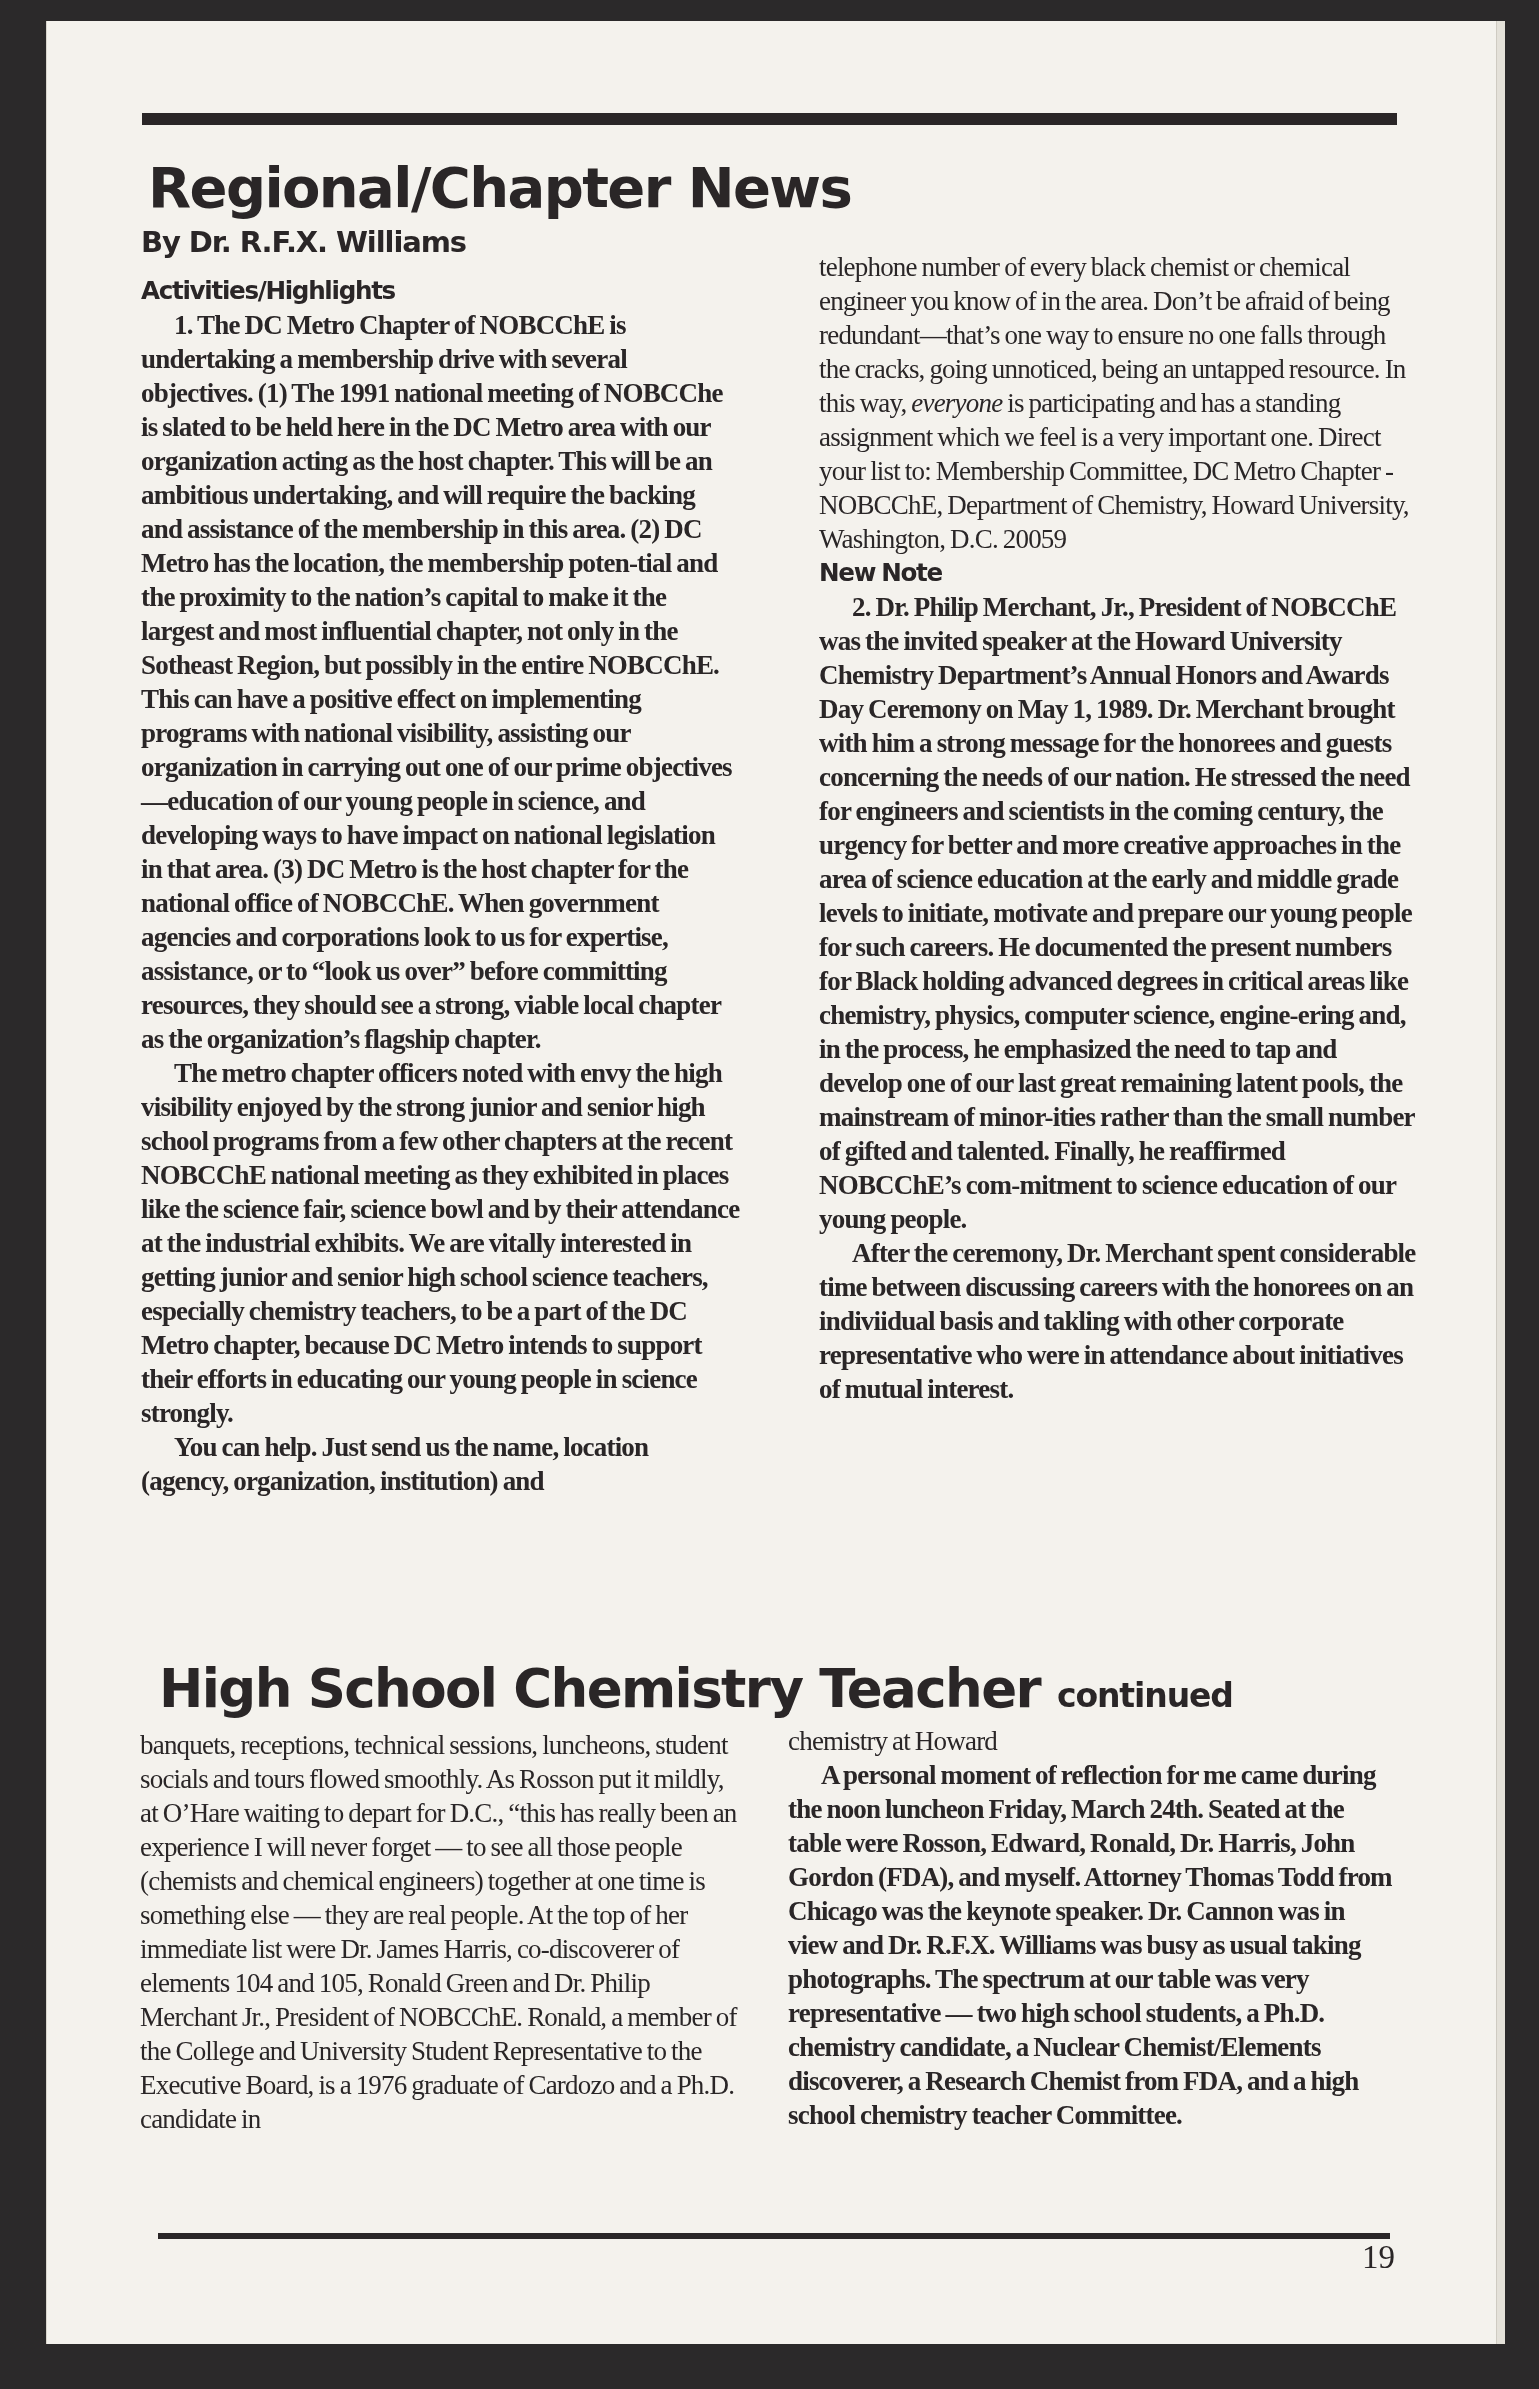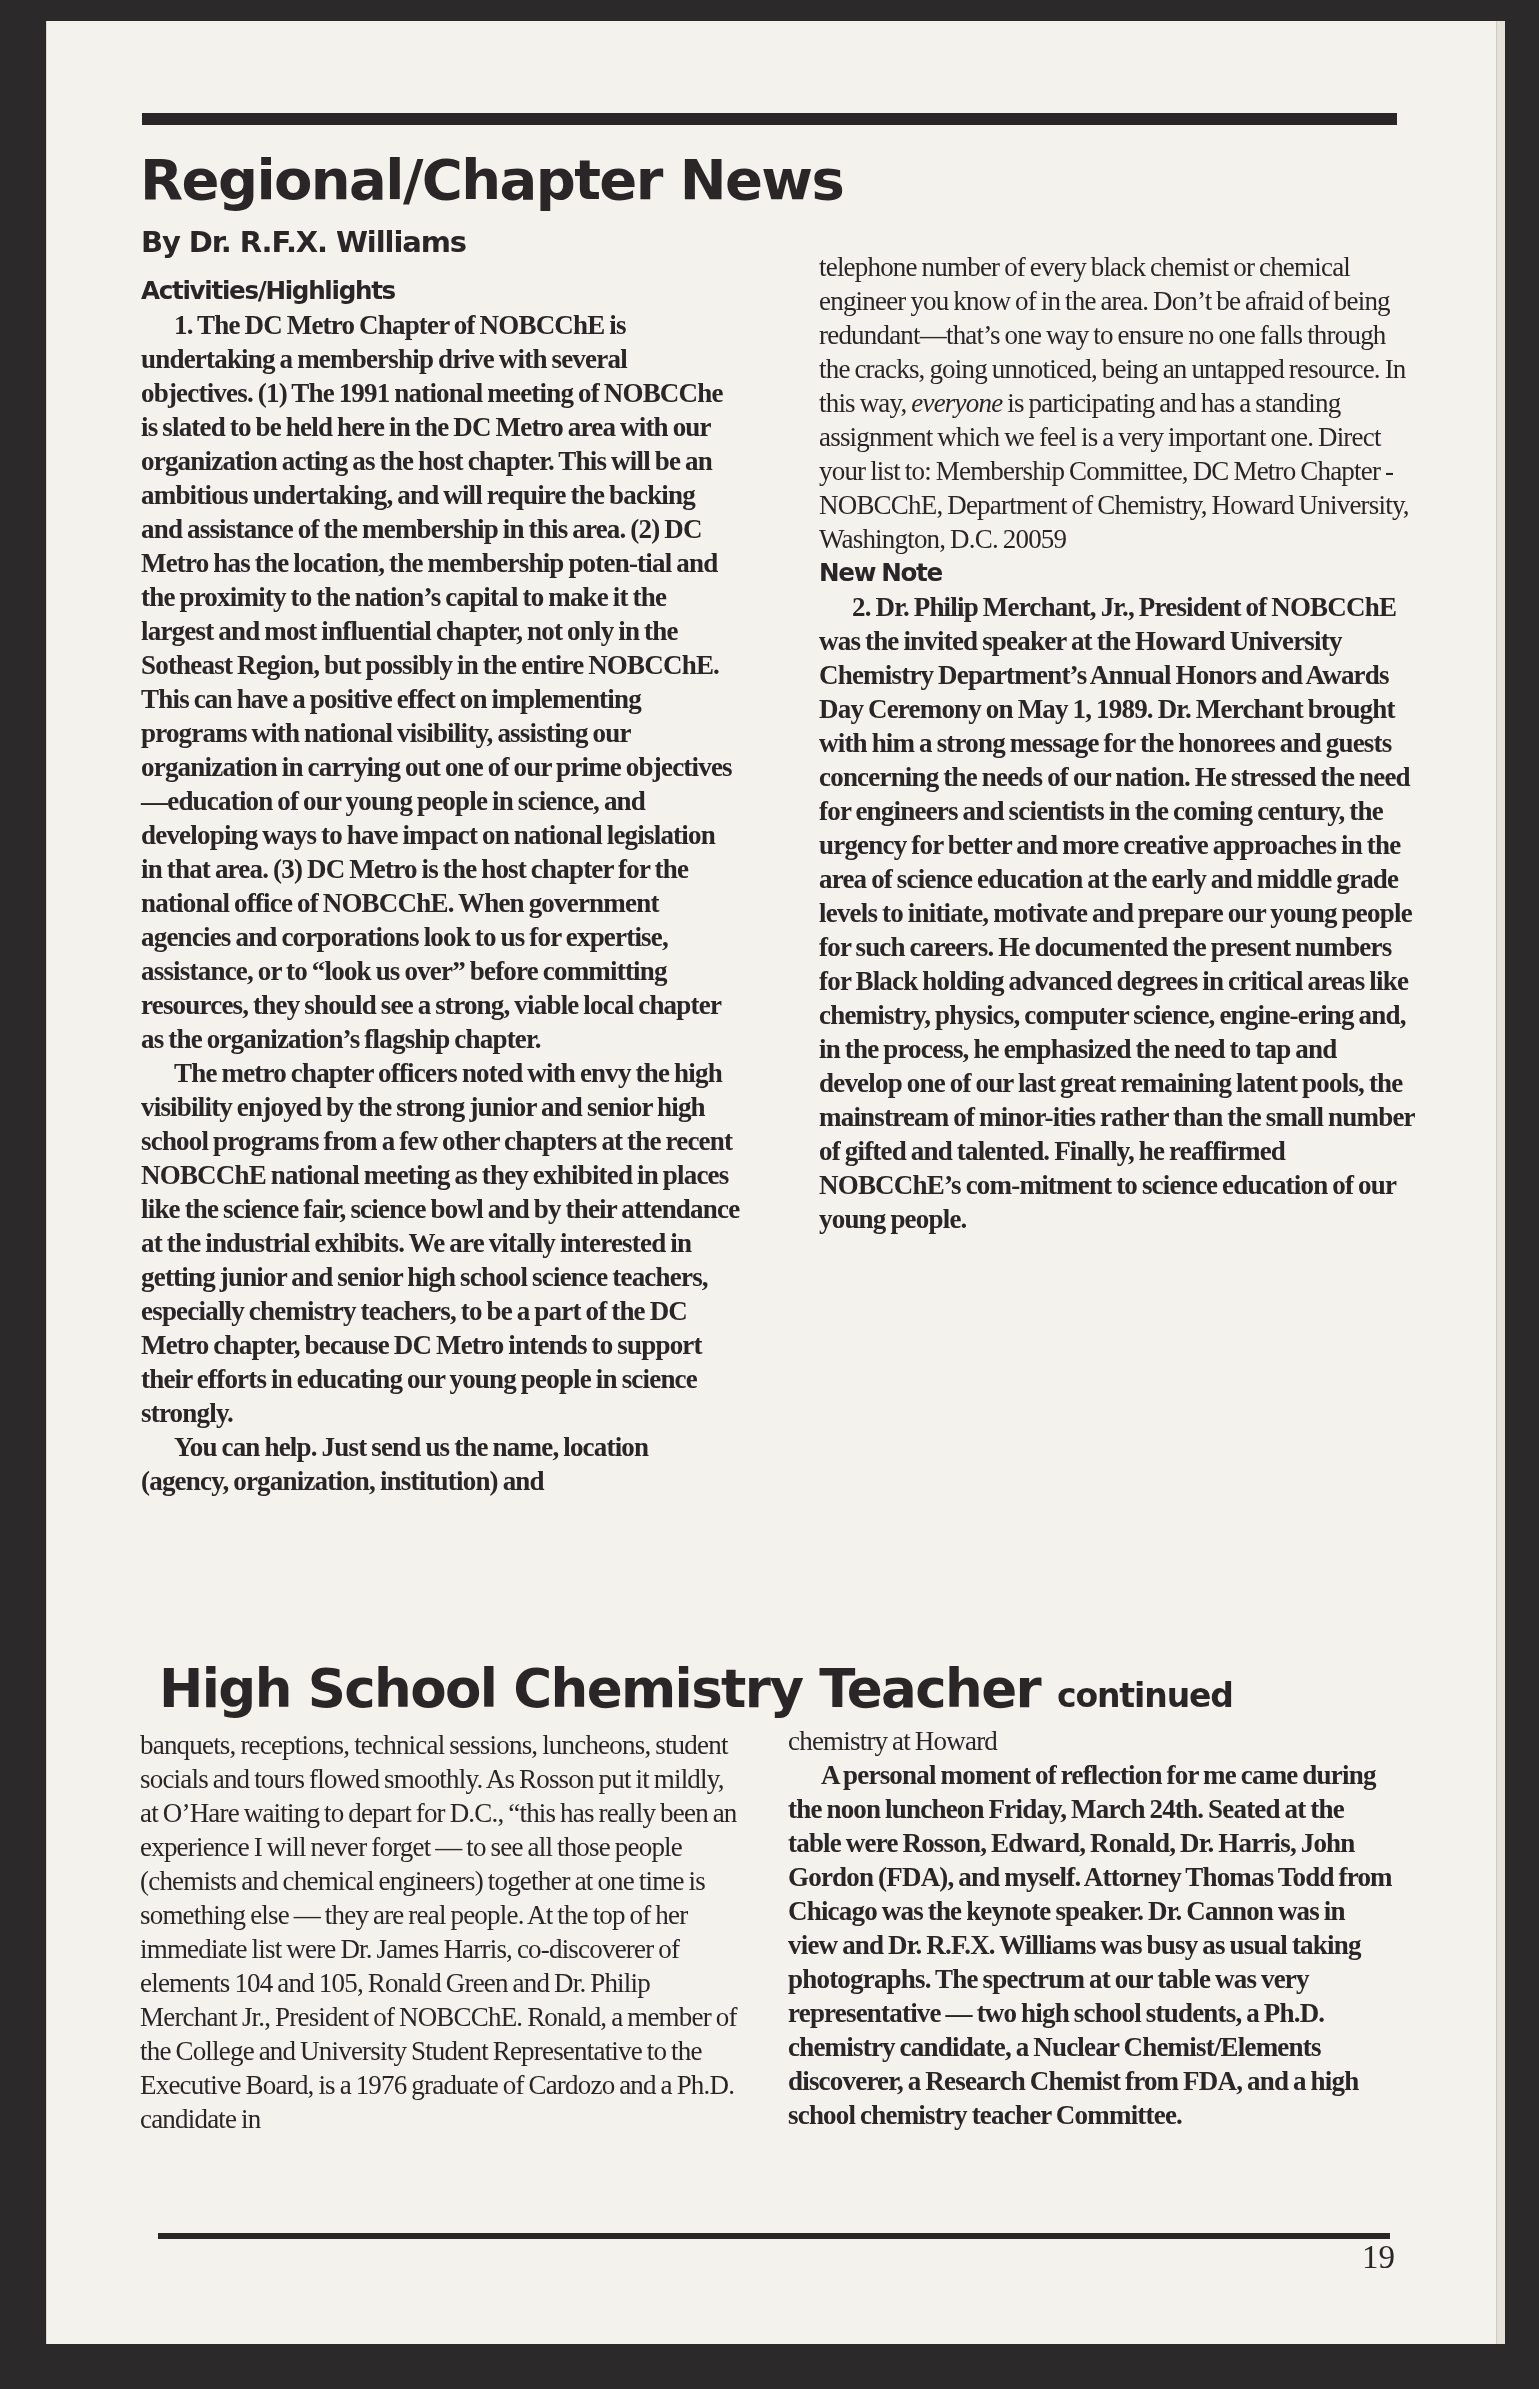--- a/index.html
+++ b/index.html
@@ -71,34 +71,35 @@
 </style>
 </head>
 <body>
 
 <div class="page"></div>
 <div class="gutter-line"></div>
 <div class="page-edge"></div>
 
 <div class="rule rule-top"></div>
 
-<h1 class="title" style="margin:0">Regional/Chapter News</h1>
+<h1 class="title" style="margin:8px">Regional/Chapter News</h1>
 <div class="byline">By Dr. R.F.X. Williams</div>
 
 <div class="col col-left-1">
   <p class="subhead">Activities/Highlights</p>
   <p class="indent">1. The DC Metro Chapter of NOBCChE is undertaking a membership drive with several objectives. (1) The 1991 national meeting of NOBCChe is slated to be held here in the DC Metro area with our organization acting as the host chapter. This will be an ambitious undertaking, and will require the backing and assistance of the membership in this area. (2) DC Metro has the location, the membership poten-tial and the proximity to the nation’s capital to make it the largest and most influential chapter, not only in the Sotheast Region, but possibly in the entire NOBCChE. This can have a positive effect on implementing programs with national visibility, assisting our organization in carrying out one of our prime objectives—education of our young people in science, and developing ways to have impact on national legislation in that area. (3) DC Metro is the host chapter for the national office of NOBCChE. When government agencies and corporations look to us for expertise, assistance, or to “look us over” before committing resources, they should see a strong, viable local chapter as the organization’s flagship chapter.</p>
   <p class="indent">The metro chapter officers noted with envy the high visibility enjoyed by the strong junior and senior high school programs from a few other chapters at the recent NOBCChE national meeting as they exhibited in places like the science fair, science bowl and by their attendance at the industrial exhibits. We are vitally interested in getting junior and senior high school science teachers, especially chemistry teachers, to be a part of the DC Metro chapter, because DC Metro intends to support their efforts in educating our young people in science strongly.</p>
   <p class="indent">You can help. Just send us the name, location (agency, organization, institution) and</p>
 </div>
 
 <div class="col col-right-1">
   <p><span>telephone number of every black chemist or chemical engineer you know of in the area. Don’t be afraid of being redundant—that’s one way to ensure no one falls through the cracks, going unnoticed, being an untapped resource. In this way, </span><em>everyone</em><span> is participating and has a standing assignment which we feel is a very important one. Direct your list to: Membership Committee, DC Metro Chapter - NOBCChE, Department of Chemistry, Howard University, Washington, D.C. 20059</span></p>
   <p class="subhead">New Note</p>
   <p class="indent">2. Dr. Philip Merchant, Jr., President of NOBCChE was the invited speaker at the Howard University Chemistry Department’s Annual Honors and Awards Day Ceremony on May 1, 1989. Dr. Merchant brought with him a strong message for the honorees and guests concerning the needs of our nation. He stressed the need for engineers and scientists in the coming century, the urgency for better and more creative approaches in the area of science education at the early and middle grade levels to initiate, motivate and prepare our young people for such careers. He documented the present numbers for Black holding advanced degrees in critical areas like chemistry, physics, computer science, engine-ering and, in the process, he emphasized the need to tap and develop one of our last great remaining latent pools, the mainstream of minor-ities rather than the small number of gifted and talented. Finally, he reaffirmed NOBCChE’s com-mitment to science education of our young people.</p>
+  <p class="indent">After the ceremony, Dr. Merchant spent considerable time between discussing careers with the honorees on an indiviidual basis and takling with other corporate representative who were in attendance about initiatives of mutual interest.</p>
 </div>
 
 <h2 class="heading2" style="margin:0"><span>High School Chemistry Teacher</span> <span class="cont">continued</span></h2>
 
 <div class="col col-left-2">
   <p>banquets, receptions, technical sessions, luncheons, student socials and tours flowed smoothly. As Rosson put it mildly, at O’Hare waiting to depart for D.C., “this has really been an experience I will never forget — to see all those people (chemists and chemical engineers) together at one time is something else — they are real people. At the top of her immediate list were Dr. James Harris, co-discoverer of elements 104 and 105, Ronald Green and Dr. Philip Merchant Jr., President of NOBCChE. Ronald, a member of the College and University Student Representative to the Executive Board, is a 1976 graduate of Cardozo and a Ph.D. candidate in</p>
 </div>
 
 <div class="col col-right-2">
   <p>chemistry at Howard</p>

